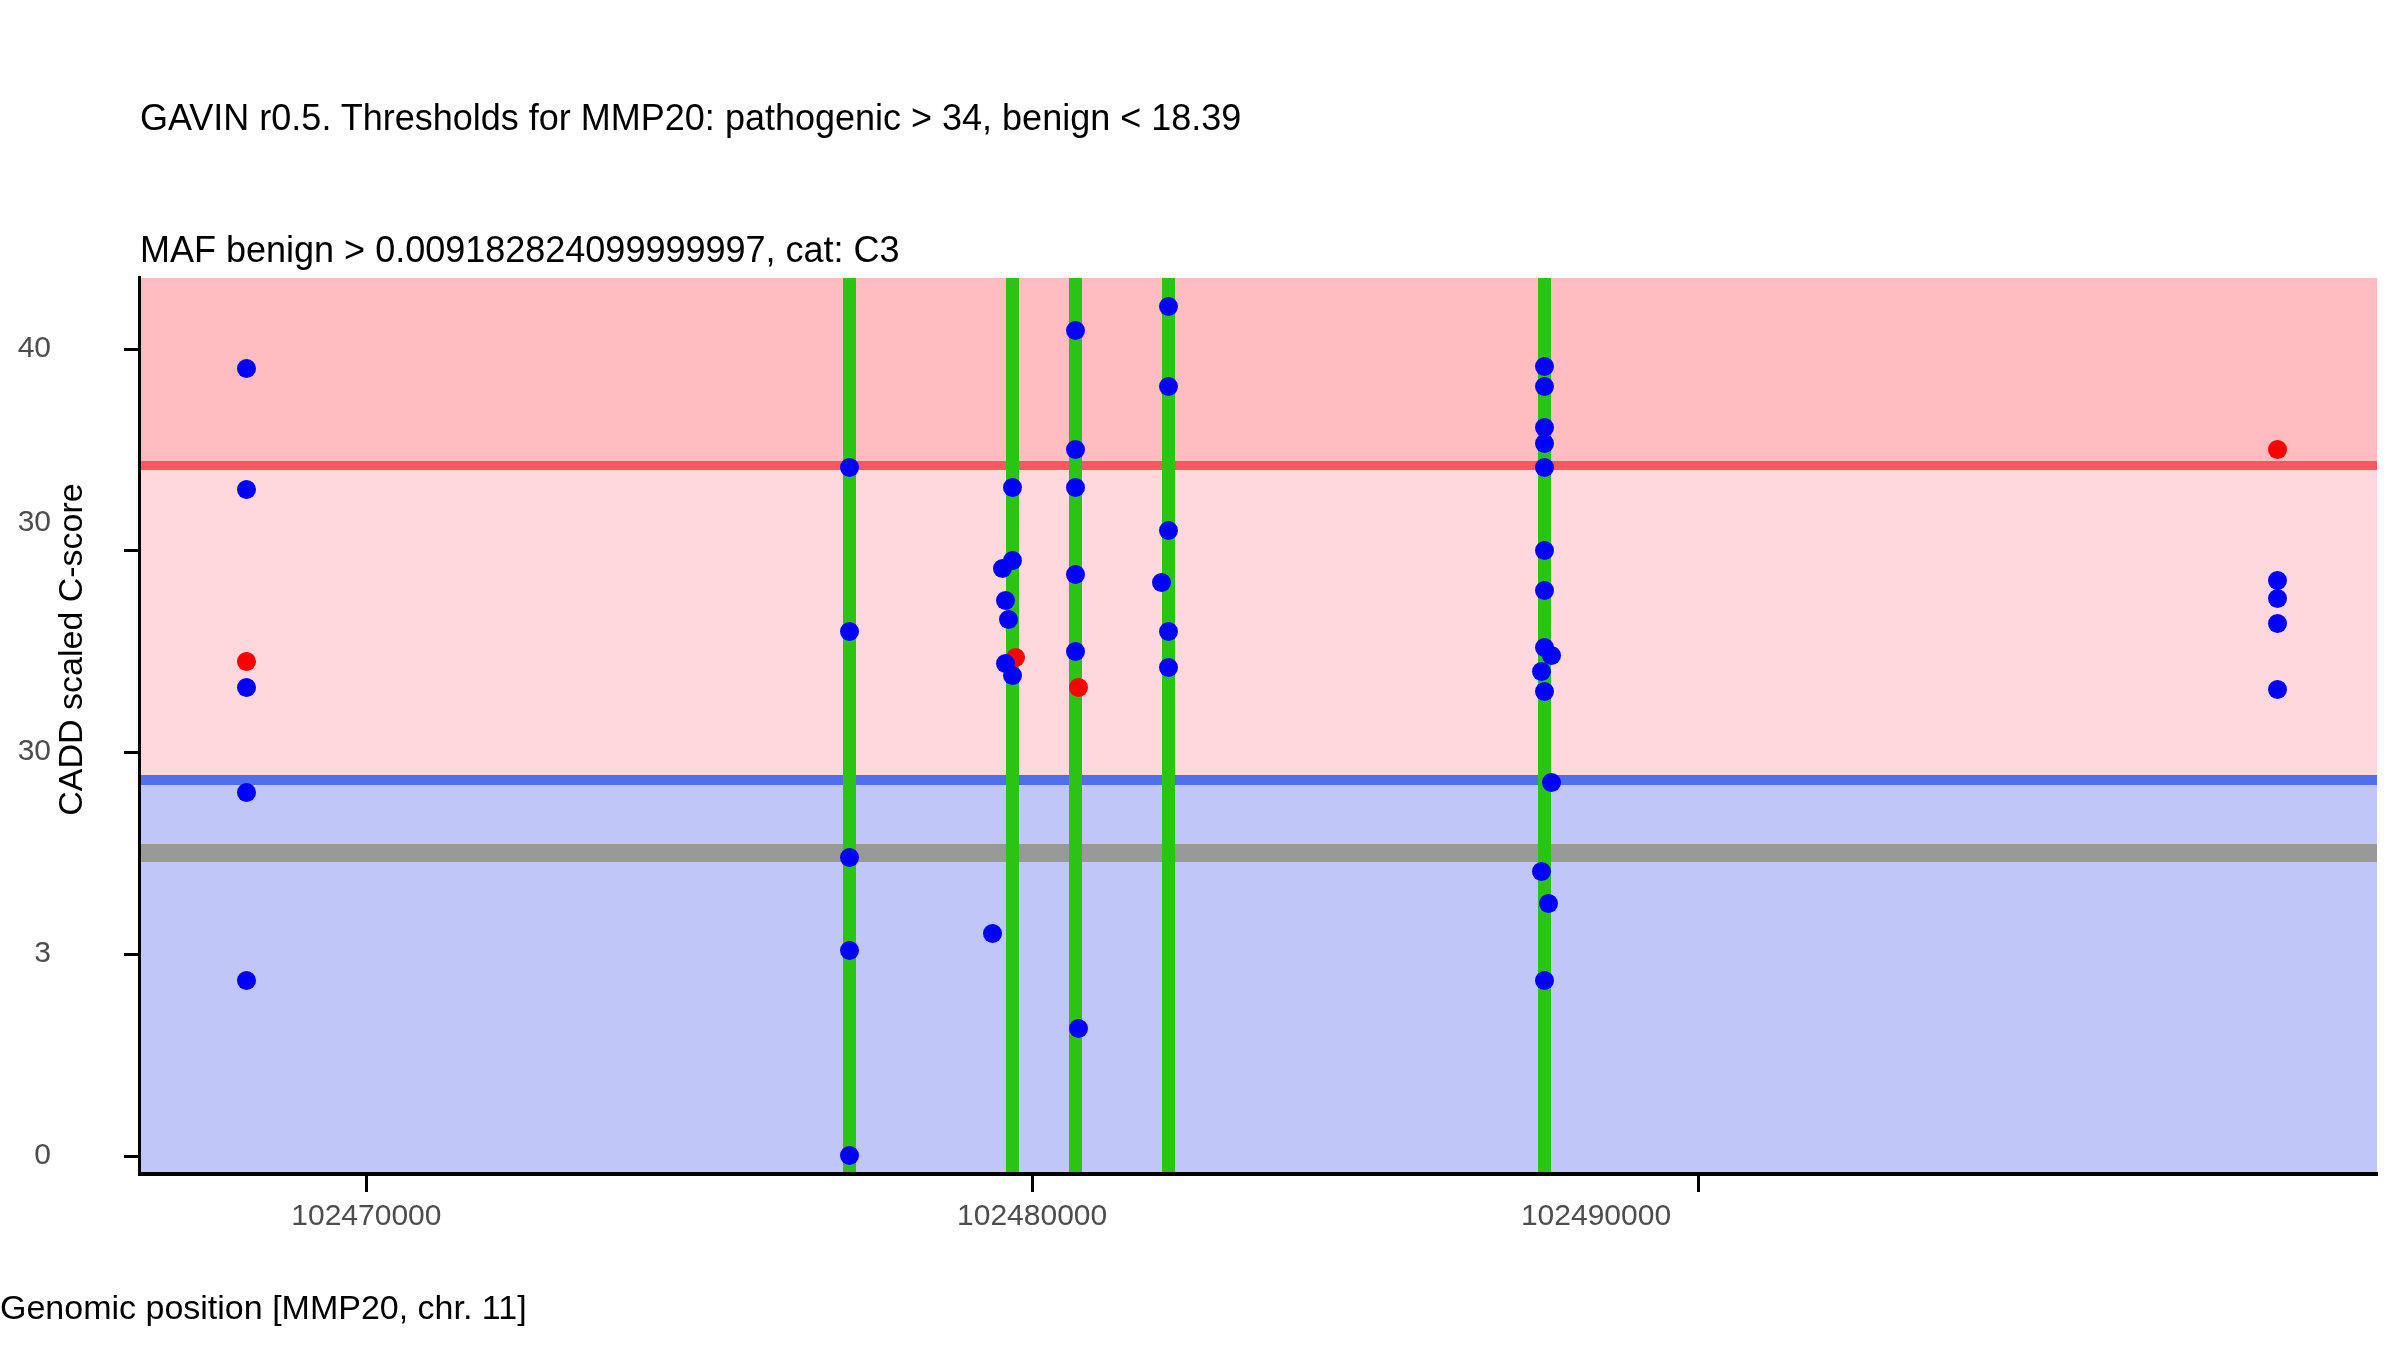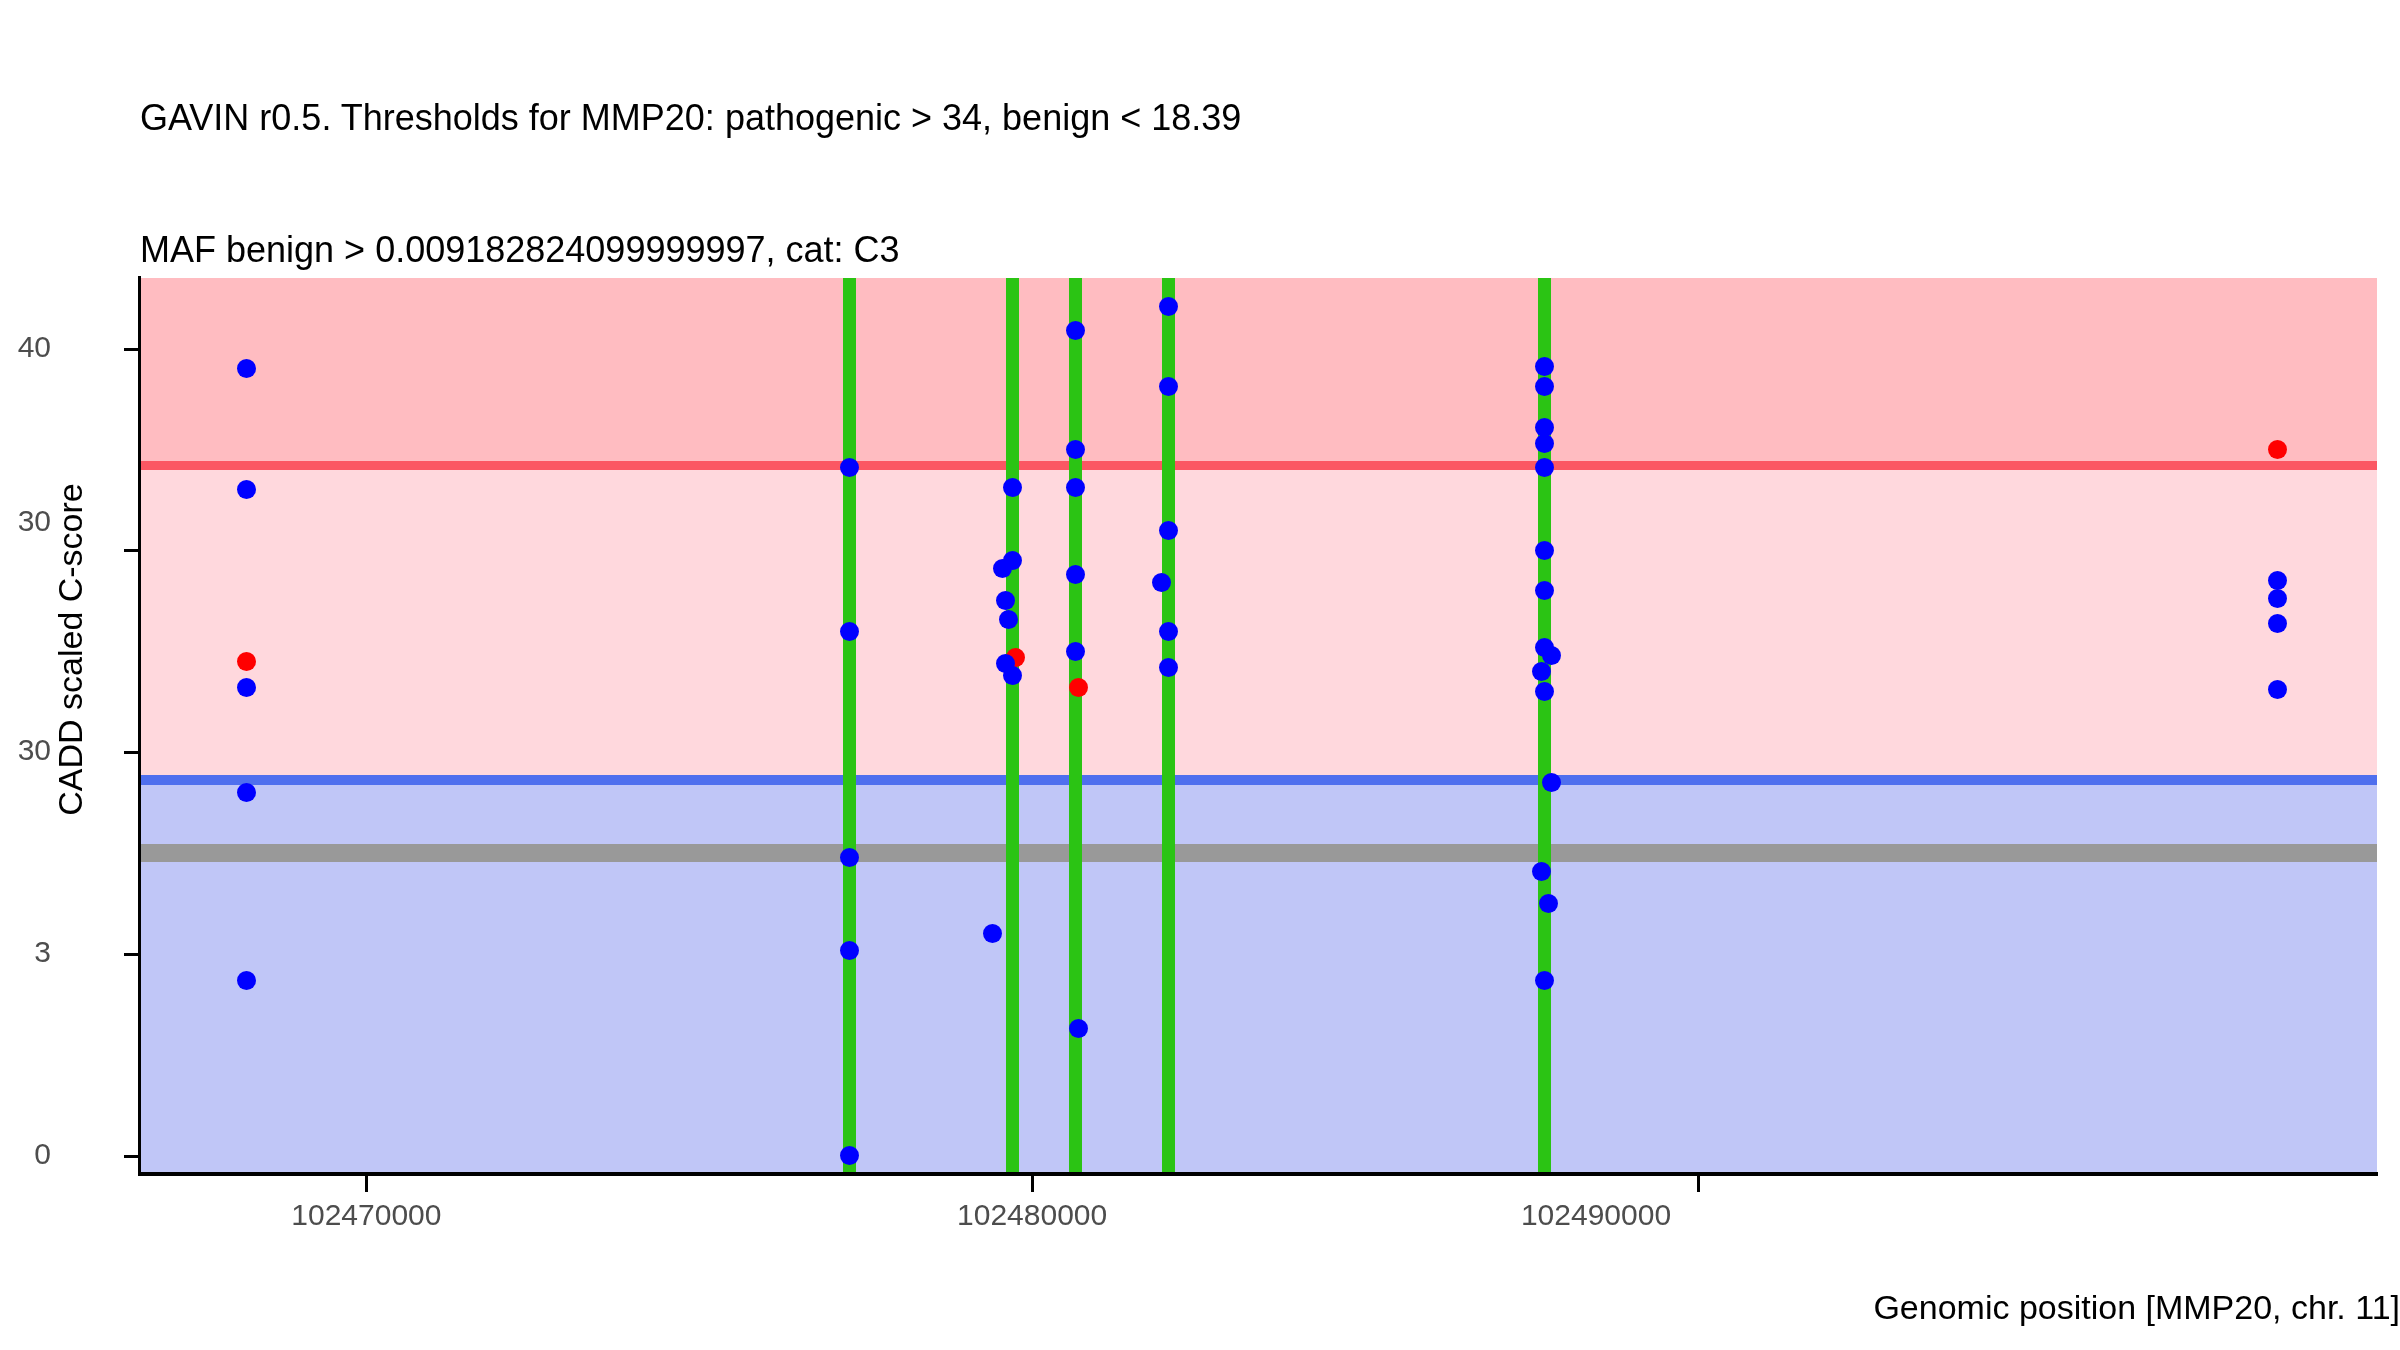--- a/index.html
+++ b/index.html
@@ -30,21 +30,21 @@
   
   #yaxis-line{position:absolute;left:138px;top:276px;width:3px;height:898px;background:#000;}
   #xaxis-line{position:absolute;left:138px;top:1172px;width:2240px;height:4px;background:#000;}
 
   .ytick{position:absolute;left:124px;width:16px;height:3px;background:#000;}
   .ytick-label{position:absolute;right:2358px;font-size:30px;color:#4d4d4d;text-align:right;white-space:nowrap;}
   .xtick{position:absolute;top:1176px;width:3px;height:16px;background:#000;}
   .xtick-label{position:absolute;top:1198px;font-size:30px;color:#4d4d4d;text-align:center;white-space:nowrap;transform:translateX(-50%);}
 
   #xlab{
-    position:absolute;left:0;top:1288px;width:2400px;text-align:right;
+    position:absolute;left:0;top:1288px;width:2400px;text-align:left;
     font-size:34px;color:#000;
   }
   #ylab{
     position:absolute;
     left:-330px; top:630px; width:800px;
     text-align:center; font-size:34px; color:#000;
     transform:rotate(-90deg);
   }
 </style>
 </head>

